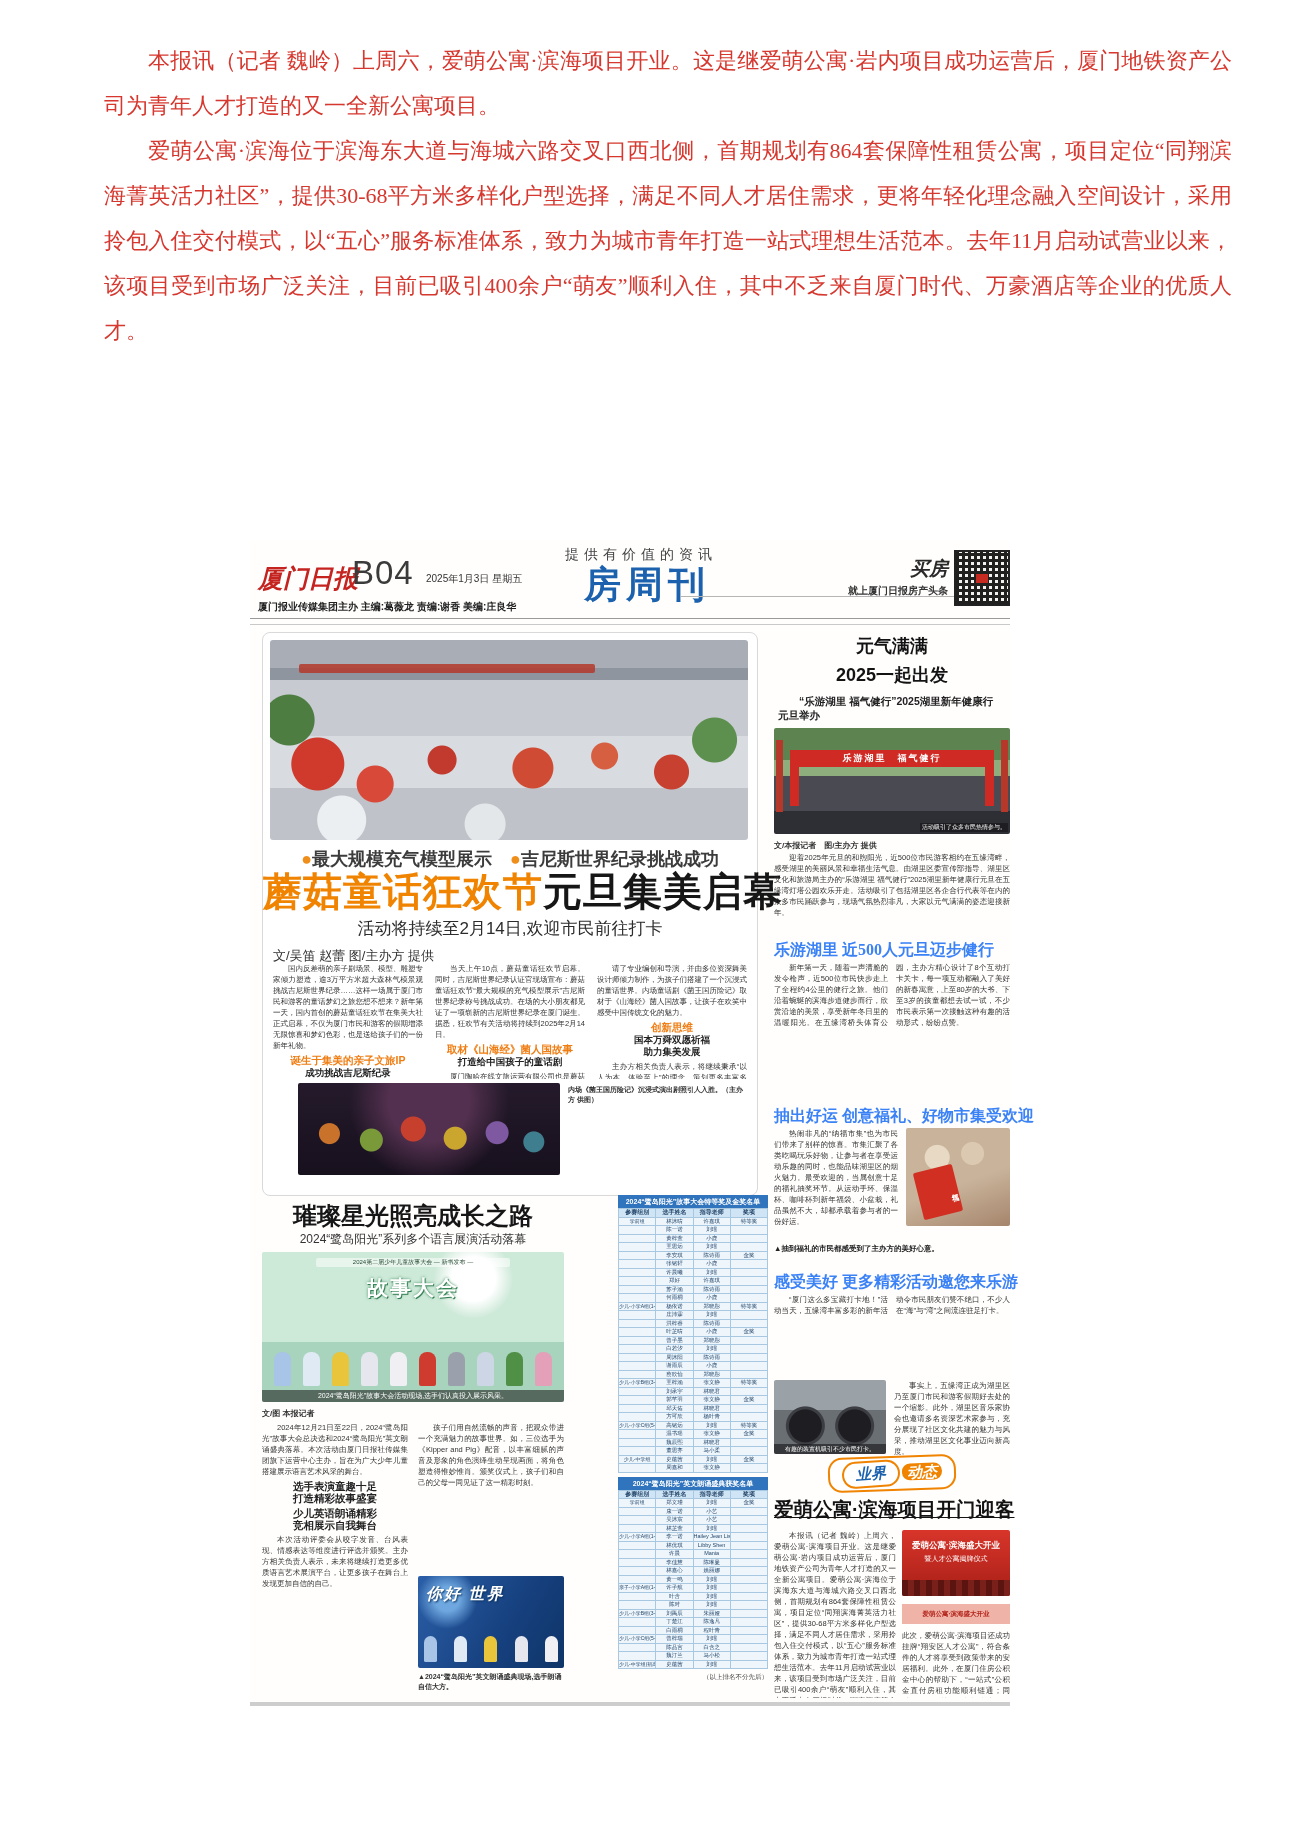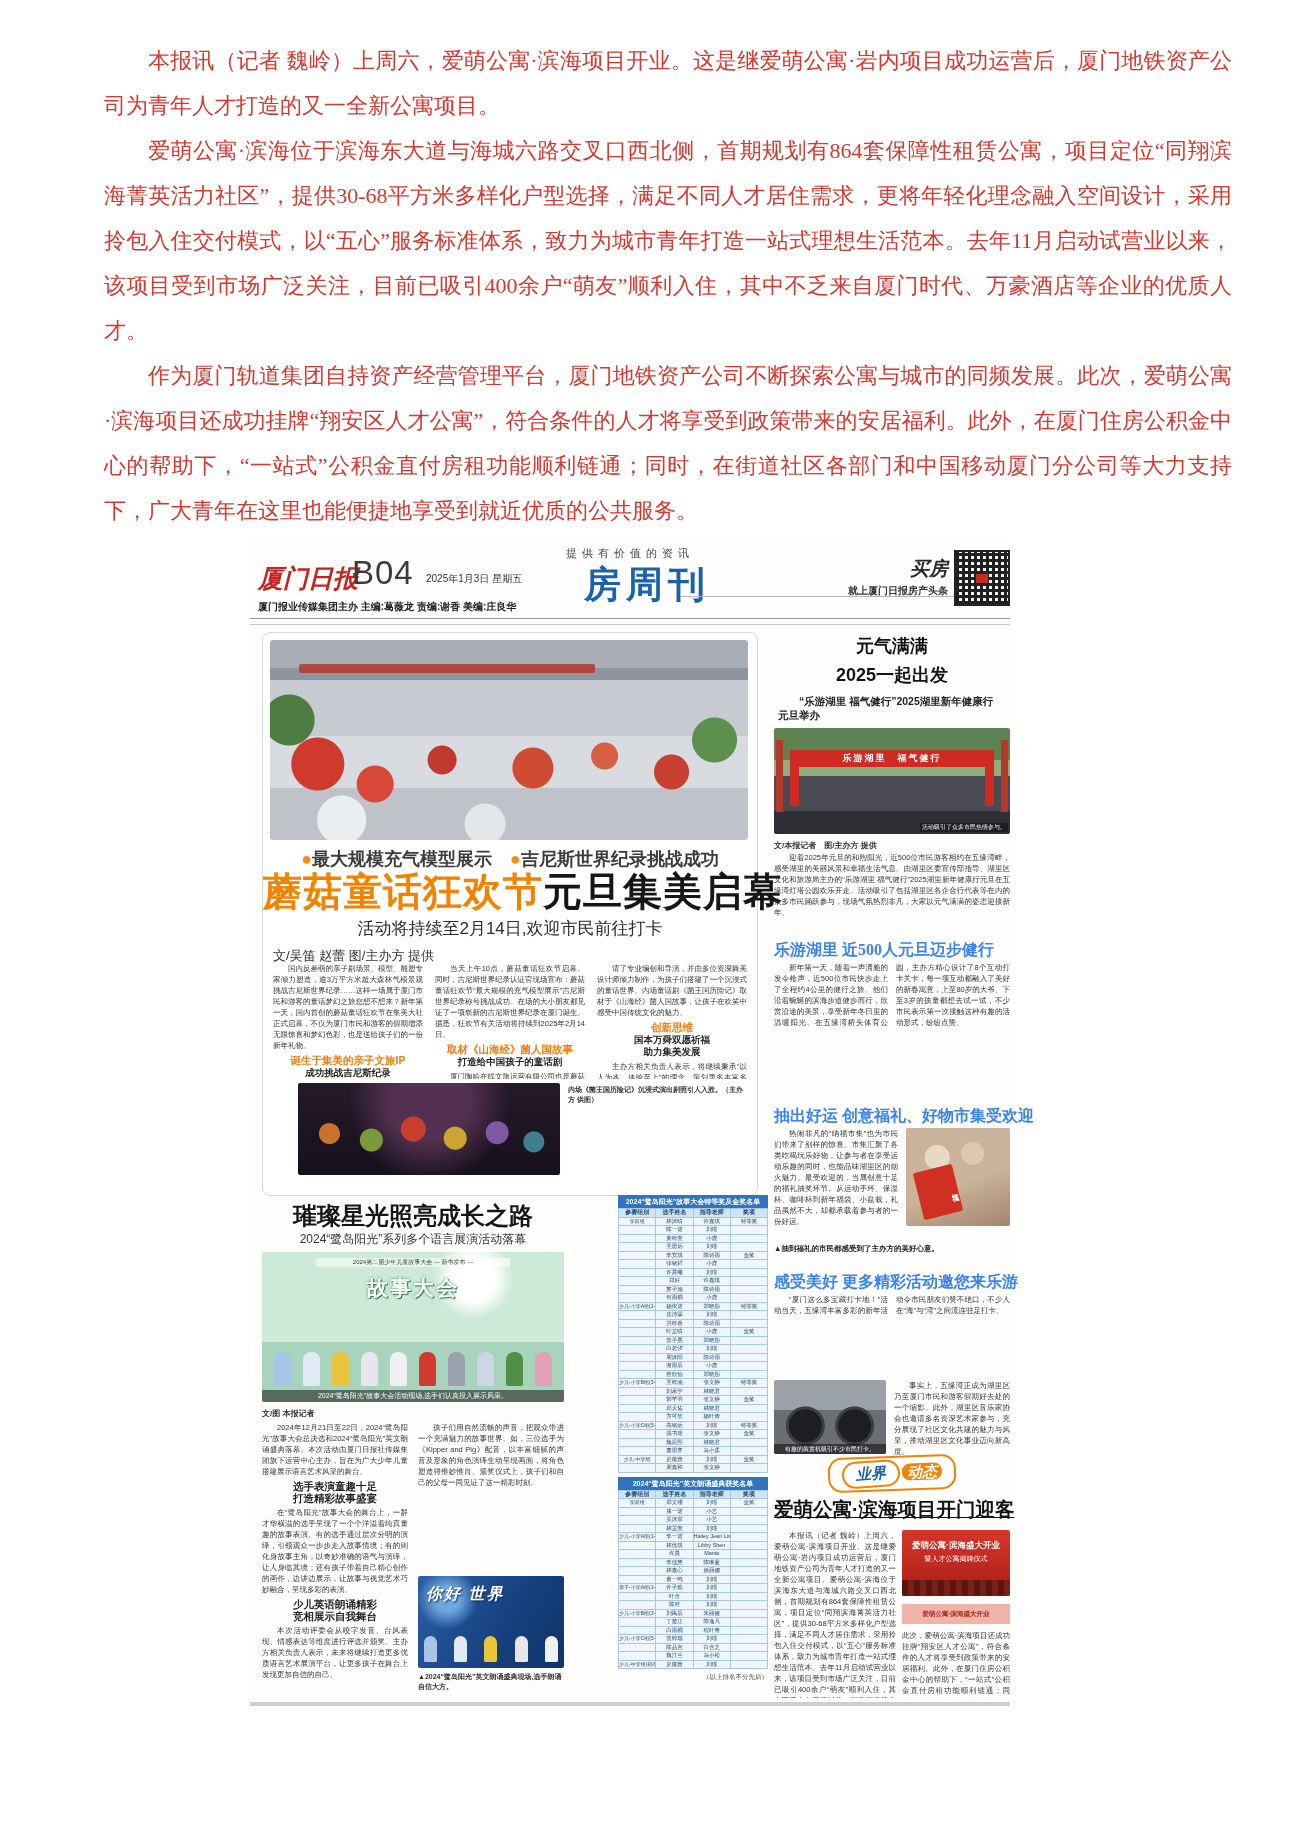--- a/index.html
+++ b/index.html
@@ -13,21 +13,21 @@
   
   .paper{position:absolute;left:250px;top:540px;width:760px;height:1162px;background:#fffefd;
     border-bottom:4px solid #cdcdcd;color:#2c2c2c;}
   .abs{position:absolute;}
   
   .logo{left:8px;top:22px;font-family:"Liberation Serif",serif;font-style:italic;font-weight:bold;
     font-size:25px;color:#c42320;}
   .pageno{left:102px;top:14px;font-size:33px;color:#3b3b3b;letter-spacing:1px;}
   .m-date{left:176px;top:32px;font-size:10px;color:#333;}
   .m-pub{left:8px;top:60px;font-size:10px;font-weight:bold;color:#222;}
-  .m-slogan{left:275px;top:6px;width:210px;text-align:center;font-size:11px;letter-spacing:5px;color:#444;
+  .m-slogan{left:286px;top:6px;width:210px;text-align:center;font-size:14px;letter-spacing:5px;color:#444;
     font-family:"Liberation Serif",serif;}
   .m-section{left:292px;top:20px;width:210px;text-align:center;font-size:37px;font-weight:900;
     color:#1b61ae;letter-spacing:5px;}
   .m-rule1{left:430px;top:56px;right:0;border-top:1px solid #b5b5b5;height:0;}
   .m-rule2{left:0;top:78px;right:0;border-top:1px solid #9a9a9a;height:0;}
   .m-rule3{left:0;top:84px;right:0;border-top:1px solid #c9c9c9;height:0;}
   .m-buy{left:540px;top:16px;width:158px;text-align:right;font-family:"Liberation Serif",serif;
     font-style:italic;font-weight:bold;font-size:19px;color:#2a2a2a;}
   .m-buysub{left:520px;top:44px;width:178px;text-align:right;font-size:10px;font-weight:bold;color:#333;}
   .qr{left:706px;top:12px;width:52px;height:52px;background:
@@ -167,21 +167,20 @@
     font-size:6.5px;font-weight:bold;text-align:center;line-height:20px;overflow:hidden;}
 </style>
 </head>
 <body>
 
 <div id="canvas">
 
   <div class="top-article">
     <p>本报讯（记者 魏岭）上周六，爱萌公寓·滨海项目开业。这是继爱萌公寓·岩内项目成功运营后，厦门地铁资产公司为青年人才打造的又一全新公寓项目。</p>
     <p>爱萌公寓·滨海位于滨海东大道与海城六路交叉口西北侧，首期规划有864套保障性租赁公寓，项目定位“同翔滨海菁英活力社区”，提供30-68平方米多样化户型选择，满足不同人才居住需求，更将年轻化理念融入空间设计，采用拎包入住交付模式，以“五心”服务标准体系，致力为城市青年打造一站式理想生活范本。去年11月启动试营业以来，该项目受到市场广泛关注，目前已吸引400余户“萌友”顺利入住，其中不乏来自厦门时代、万豪酒店等企业的优质人才。</p>
-    <p>作为厦门轨道集团自持资产经营管理平台，厦门地铁资产公司不断探索公寓与城市的同频发展。此次，爱萌公寓·滨海项目还成功挂牌“翔安区人才公寓”，符合条件的人才将享受到政策带来的安居福利。此外，在厦门住房公积金中心的帮助下，“一站式”公积金直付房租功能顺利链通；同时，在街道社区各部门和中国移动厦门分公司等大力支持下，广大青年在这里也能便捷地享受到就近优质的公共服务。</p>
   </div>
 
   <div class="paper">
 
     <div class="abs logo">厦门日报</div>
     <div class="abs pageno">B04</div>
     <div class="abs m-date">2025年1月3日 星期五</div>
     <div class="abs m-pub">厦门报业传媒集团主办  主编:葛薇龙  责编:谢香  美编:庄良华</div>
     <div class="abs m-slogan">提供有价值的资讯</div>
     <div class="abs m-section">房周刊</div>
@@ -257,21 +256,20 @@
           </div>
         <div class="cap">2024“鹭岛阳光”故事大会活动现场,选手们认真投入展示风采。</div>
       </div>
       <div class="abs s2-byline">文/图 本报记者</div>
       <div class="abs s2col" style="left:0;">
         <p>2024年12月21日至22日，2024“鹭岛阳光”故事大会总决选和2024“鹭岛阳光”英文朗诵盛典落幕。本次活动由厦门日报社传媒集团旗下运营中心主办，旨在为广大少年儿童搭建展示语言艺术风采的舞台。</p>
         <div class="subhead">
           <span class="l2" style="font-size:10.5px;">选手表演童趣十足</span>
           <span class="l2" style="font-size:10.5px;">打造精彩故事盛宴</span>
         </div>
-        <p>在“鹭岛阳光”故事大会的舞台上，一群才华横溢的选手呈现了一个个洋溢着纯真童趣的故事表演。有的选手通过层次分明的演绎，引领观众一步步走入故事情境；有的则化身故事主角，以奇妙准确的语气与演绎，让人身临其境；还有孩子带着自己精心创作的画作，边讲边展示，让故事与视觉艺术巧妙融合，呈现多彩的表演。</p>
         <div class="subhead">
           <span class="l2" style="font-size:10.5px;">少儿英语朗诵精彩</span>
           <span class="l2" style="font-size:10.5px;">竞相展示自我舞台</span>
         </div>
         <p>本次活动评委会从咬字发音、台风表现、情感表达等维度进行评选并颁奖。主办方相关负责人表示，未来将继续打造更多优质语言艺术展演平台，让更多孩子在舞台上发现更加自信的自己。</p>
       </div>
       <div class="abs s2col" style="left:156px;height:150px;">
         <p>孩子们用自然流畅的声音，把观众带进一个充满魅力的故事世界。如，三位选手为《Kipper and Pig》配音，以丰富细腻的声音及形象的角色演绎生动呈现画面，将角色塑造得惟妙惟肖。颁奖仪式上，孩子们和自己的父母一同见证了这一精彩时刻。</p>
       </div>
       <div class="abs photo7">

